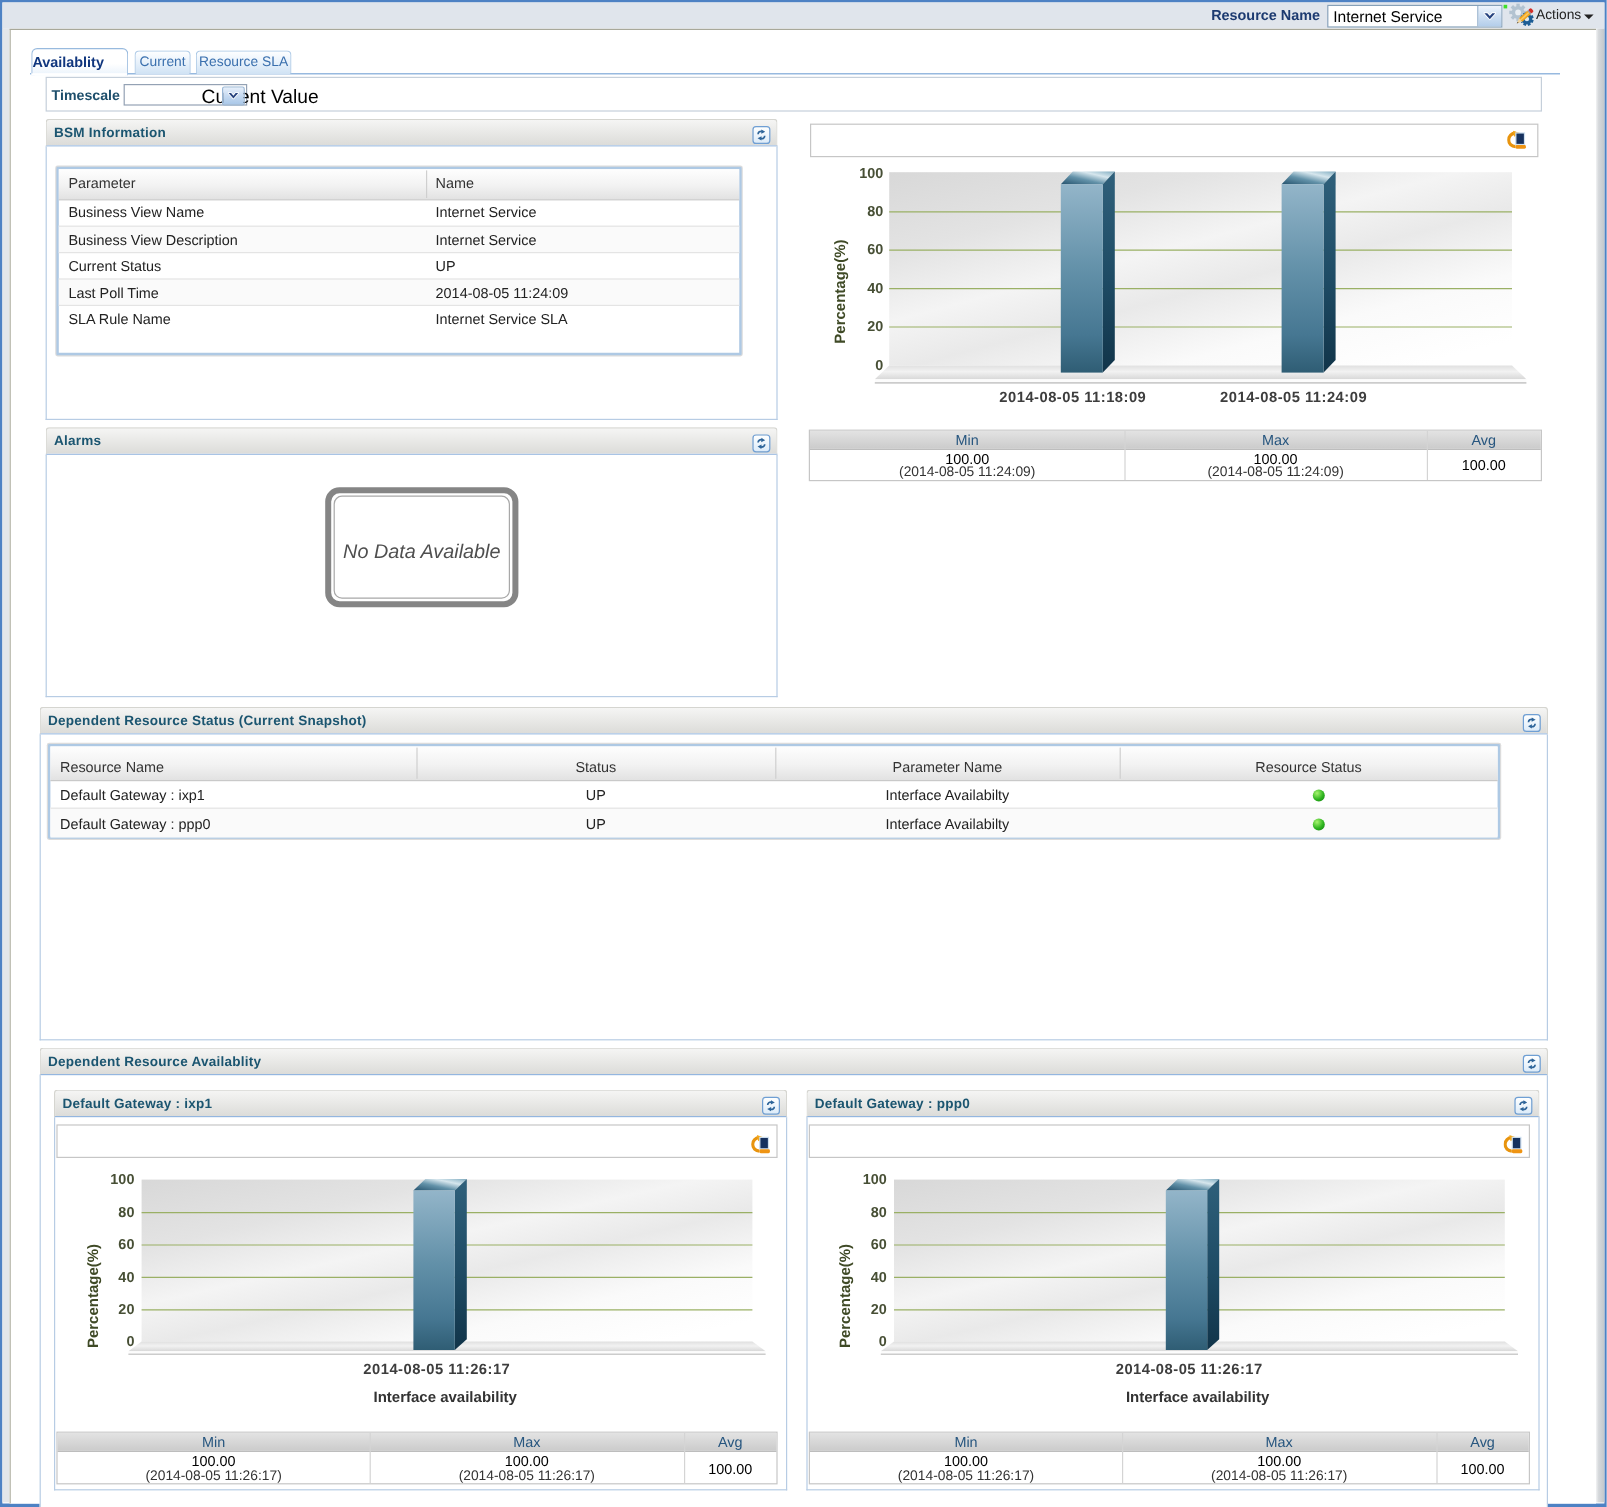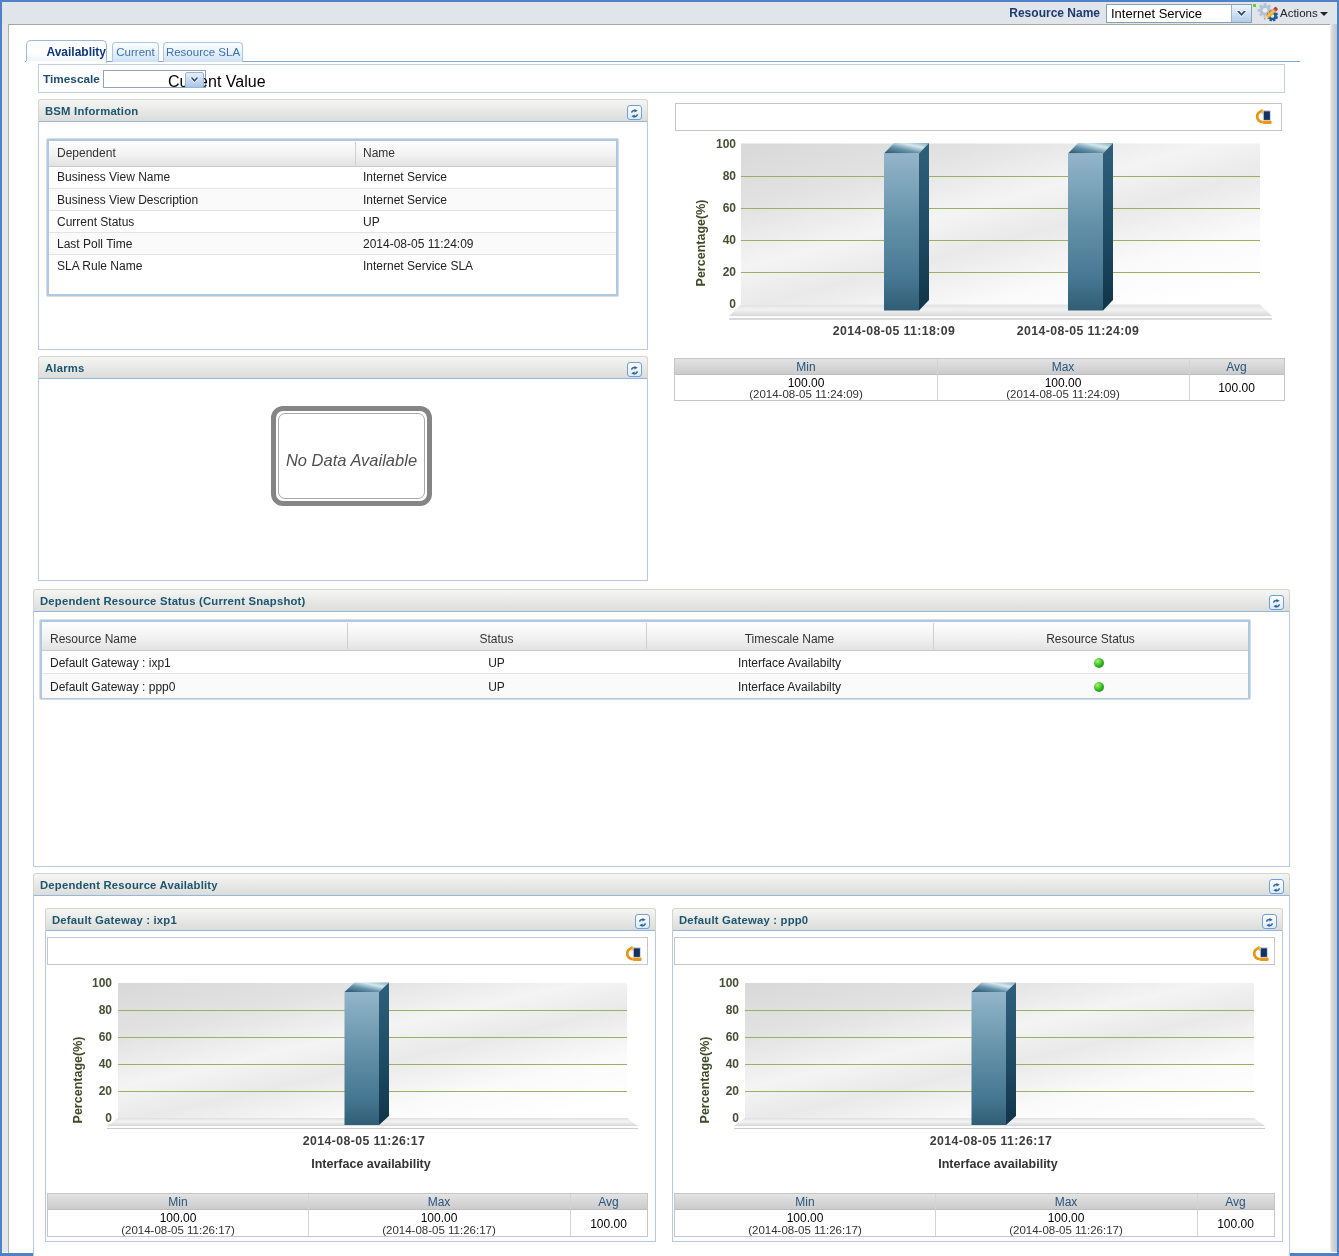--- a/index.html
+++ b/index.html
@@ -114,21 +114,21 @@
       <path d="M12 17.7 L16.6 17.7 L14.3 22.6 Z" fill="#f3d59e"></path>
       <path d="M13.7 20.9 L14.9 20.9 L14.3 22.6 Z" fill="#4a3f2e"></path>
     </g>
   </svg>
 </div>
 <div class="txt" style="left:1280px;top:7px;font-size:11.5px;color:#222;">Actions</div>
 <div class="abs" style="left:1320px;top:12px;width:0;height:0;border-left:4px solid transparent;border-right:4px solid transparent;border-top:4.5px solid #222;"></div>
 
 <div class="abs" style="left:25px;top:61px;width:1275px;height:1px;background:#7ea8d8;"></div>
 <div class="abs" style="left:26px;top:40px;width:79px;height:22px;background:linear-gradient(#ffffff,#ffffff 55%,#e9f2fb);border:1px solid #98bade;border-bottom:none;border-radius:5px 5px 0 0;z-index:3;">
-  <div class="txt" style="left:0;right:0;top:4px;text-align:right;font-size:12px;font-weight:bold;color:#10367e;">Availablity</div>
+  <div class="txt" style="left:0;right:0;top:4px;text-align:left;font-size:12px;font-weight:bold;color:#10367e;">Availablity</div>
 </div>
 <div class="abs" style="left:26px;top:61px;width:80px;height:2px;background:#fff;z-index:3;"></div>
 <div class="abs" style="left:112px;top:42px;width:45px;height:19px;background:linear-gradient(#fdfeff,#e9f2fb 45%,#cfe2f4);border:1px solid #a9c7e5;border-bottom:none;border-radius:4px 4px 0 0;">
   <div class="txt" style="left:0;right:0;top:3px;text-align:center;font-size:11.5px;color:#3b70ae;">Current</div>
 </div>
 <div class="abs" style="left:163px;top:42px;width:78px;height:19px;background:linear-gradient(#fdfeff,#e9f2fb 45%,#cfe2f4);border:1px solid #a9c7e5;border-bottom:none;border-radius:4px 4px 0 0;">
   <div class="txt" style="left:0;right:0;top:3px;text-align:center;font-size:11.5px;color:#3b70ae;">Resource SLA</div>
 </div>
 
 <div class="abs" style="left:38px;top:64px;width:1245px;height:27px;border:1px solid #c5cfda;background:#fff;">
@@ -151,21 +151,21 @@
       <path d="M9 2.6 L13.4 5.3 L8.8 7.6 Z" fill="#2d6499"></path>
       <path d="M12.8 10 C12.8 12.4 10.6 13.6 8.4 13.1" stroke="#2d6499" stroke-width="2" fill="none"></path>
       <path d="M9 15.4 L4.6 12.7 L9.2 10.4 Z" fill="#2d6499"></path>
     </svg>
   </div>
 </div>
 <div class="abs pbody" style="left:38px;top:122px;width:608px;height:227px;"></div>
 <div class="abs btable" style="left:47px;top:139px;width:567px;height:153px;">
   <div class="abs thead" style="left:0;top:0;width:567px;height:25px;"></div>
   <div class="abs" style="left:306px;top:1px;width:1px;height:23px;background:#cfcfcf;"></div>
-  <div class="cell" style="left:8px;top:5px;">Dependent</div>
+  <div class="cell" style="left:8px;top:5px;">Parameter</div>
   <div class="cell" style="left:314px;top:5px;">Name</div>
   <div class="abs" style="left:0;top:25px;width:567px;height:22px;">
       <div class="cell" style="left:8px;top:4px;color:#222;">Business View Name</div>
       <div class="cell" style="left:314px;top:4px;color:#222;">Internet Service</div>
     </div>
   <div class="abs" style="left:0;top:47px;width:567px;height:22px;border-top:1px solid #e4e4e4;background:#fafafa;">
       <div class="cell" style="left:8px;top:4px;color:#222;">Business View Description</div>
       <div class="cell" style="left:314px;top:4px;color:#222;">Internet Service</div>
     </div>
   <div class="abs" style="left:0;top:69px;width:567px;height:22px;border-top:1px solid #e4e4e4;">
@@ -270,21 +270,21 @@
   </div>
 </div>
 <div class="abs pbody" style="left:33px;top:612px;width:1255px;height:254px;"></div>
 <div class="abs btable" style="left:40px;top:620px;width:1206px;height:75px;">
   <div class="abs thead" style="left:0;top:0;width:1206px;height:28px;"></div>
   <div class="abs" style="left:305px;top:1px;width:1px;height:26px;background:#cfcfcf;"></div>
   <div class="abs" style="left:604px;top:1px;width:1px;height:26px;background:#cfcfcf;"></div>
   <div class="abs" style="left:891px;top:1px;width:1px;height:26px;background:#cfcfcf;"></div>
   <div class="cell" style="left:8px;top:10px;">Resource Name</div>
   <div class="cell" style="left:305px;width:299px;top:10px;text-align:center;">Status</div>
-  <div class="cell" style="left:604px;width:287px;top:10px;text-align:center;">Timescale Name</div>
+  <div class="cell" style="left:604px;width:287px;top:10px;text-align:center;">Parameter Name</div>
   <div class="cell" style="left:891px;width:315px;top:10px;text-align:center;">Resource Status</div>
   <div class="abs" style="left:0;top:28px;width:1206px;height:23px;">
     <div class="cell" style="left:8px;top:6px;color:#222;">Default Gateway : ixp1</div>
     <div class="cell" style="left:305px;width:299px;top:6px;text-align:center;color:#222;">UP</div>
     <div class="cell" style="left:604px;width:287px;top:6px;text-align:center;color:#222;">Interface Availabilty</div>
     <div class="abs" style="left:1052px;top:8px;width:10px;height:10px;border-radius:50%;background:radial-gradient(circle at 35% 30%,#a6f46e,#2eb41f 55%,#0f7a0f);"></div>
   </div>
   <div class="abs" style="left:0;top:51px;width:1206px;height:24px;border-top:1px solid #e4e4e4;background:#fafafa;">
     <div class="cell" style="left:8px;top:6px;color:#222;">Default Gateway : ppp0</div>
     <div class="cell" style="left:305px;width:299px;top:6px;text-align:center;color:#222;">UP</div>

